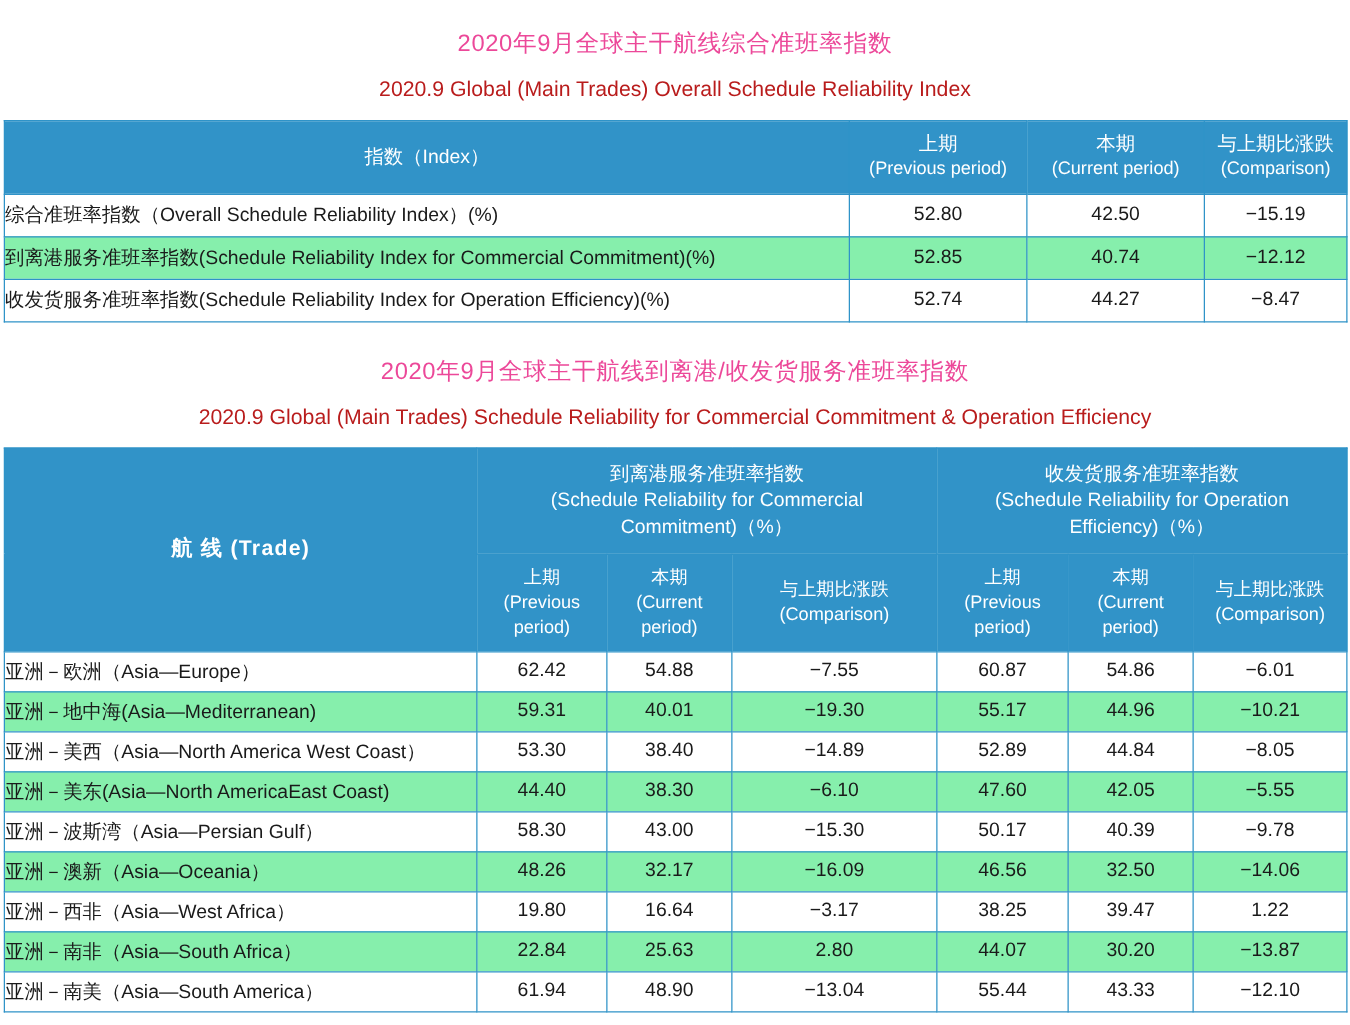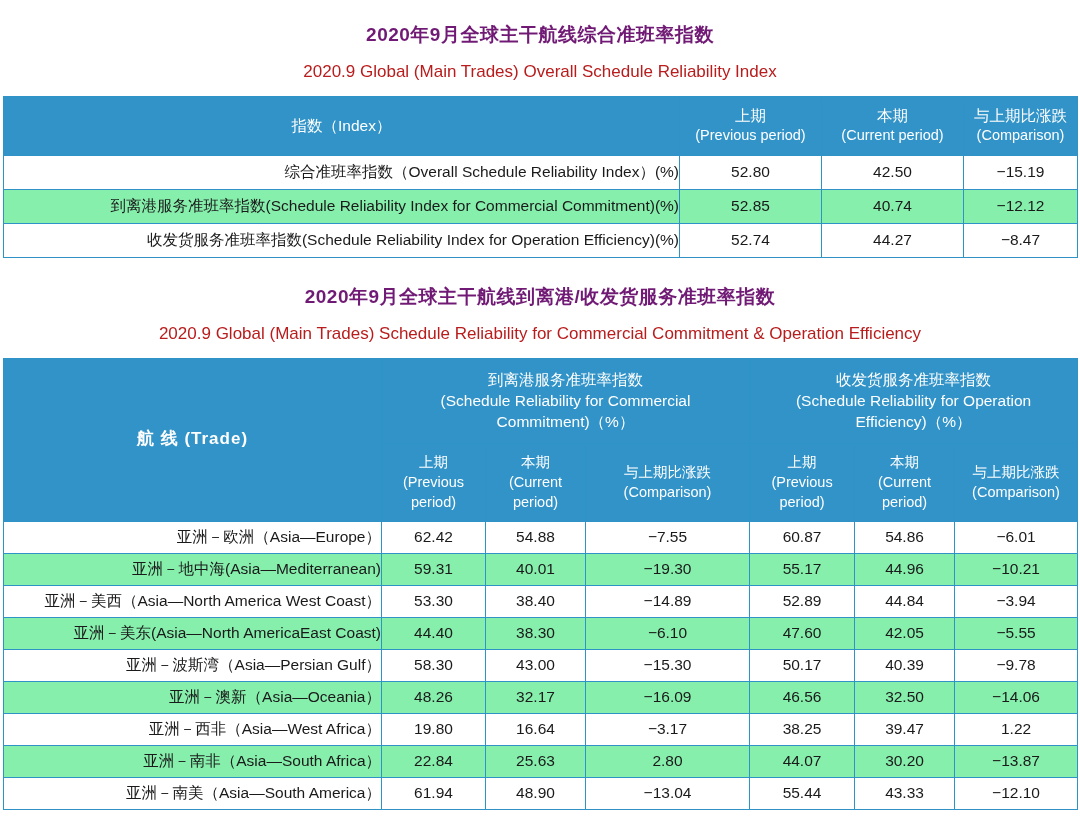--- a/index.html
+++ b/index.html
@@ -19,23 +19,23 @@
     box-sizing: border-box;
     padding: 0;
   }
 
   
   .title-block {
     text-align: center;
   }
   .title-cn {
     font-size: 19px;
-    font-weight: bold;
+    font-weight: normal;
     letter-spacing: 0.5px;
-    color: #701a75;
+    color: #ec4899;
   }
   .title-en {
     font-size: 17px;
     font-weight: normal;
     color: #b91c1c;
   }
   #section1 .title-cn { padding-top: 22px; }
   #section1 .title-en { padding-top: 14px; padding-bottom: 14px;}
   #section2 .title-cn { padding-top: 26px; }
   #section2 .title-en { padding-top: 14px; padding-bottom: 14px; }
@@ -64,21 +64,21 @@
   .hdr-sub { font-size: 14.5px; }
   td {
     text-align: center;
     vertical-align: middle;
     font-size: 15.5px;
     height: 30px;
     color: #1a1a1a;
   }
   tbody tr.alt td { background: #86efac; }
   tbody tr td.name-cell {
-    text-align: right;
+    text-align: left;
     font-size: 15.5px;
     white-space: nowrap;
   }
 
   
   #table1 col.c-name { width: 676px; }
   #table1 col.c-prev { width: 142px; }
   #table1 col.c-curr { width: 142px; }
   #table1 col.c-cmp  { width: 114px; }
   #table1 tbody td { height: 33px; }
@@ -247,21 +247,21 @@
           <td>44.96</td>
           <td>−10.21</td>
         </tr>
         <tr>
           <td class="name-cell">亚洲－美西（Asia—North America West Coast）</td>
           <td>53.30</td>
           <td>38.40</td>
           <td>−14.89</td>
           <td>52.89</td>
           <td>44.84</td>
-          <td>−3.94</td>
+          <td>−8.05</td>
         </tr>
         <tr class="alt">
           <td class="name-cell">亚洲－美东(Asia—North AmericaEast Coast)</td>
           <td>44.40</td>
           <td>38.30</td>
           <td>−6.10</td>
           <td>47.60</td>
           <td>42.05</td>
           <td>−5.55</td>
         </tr>

